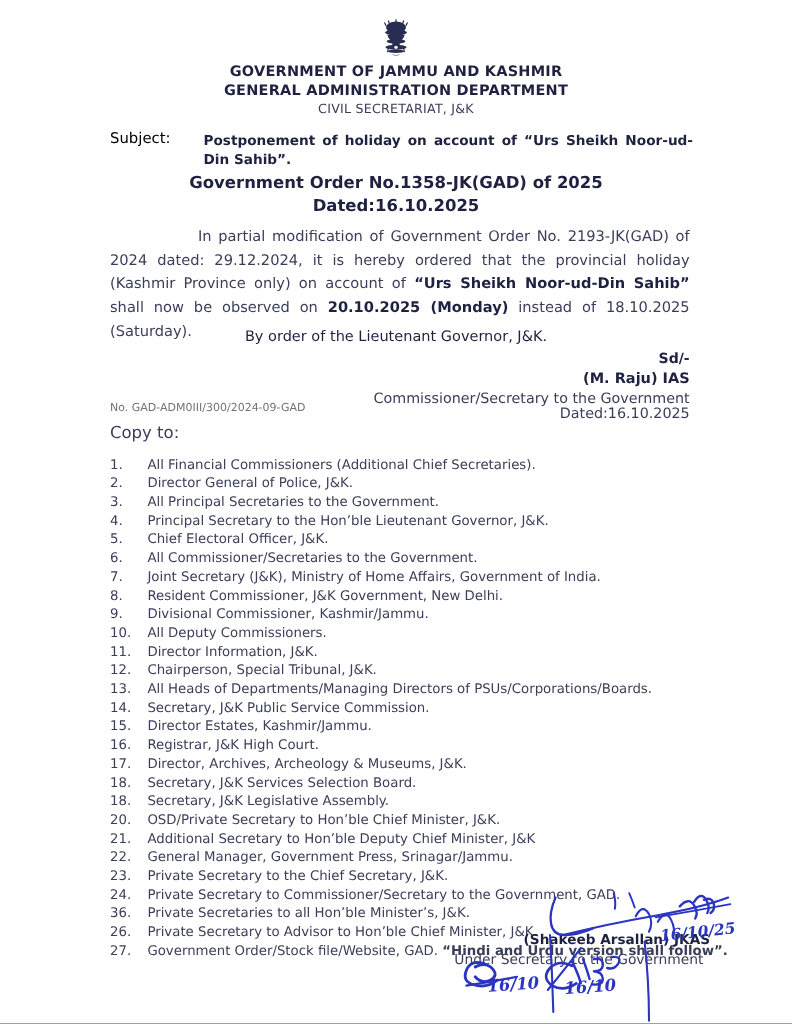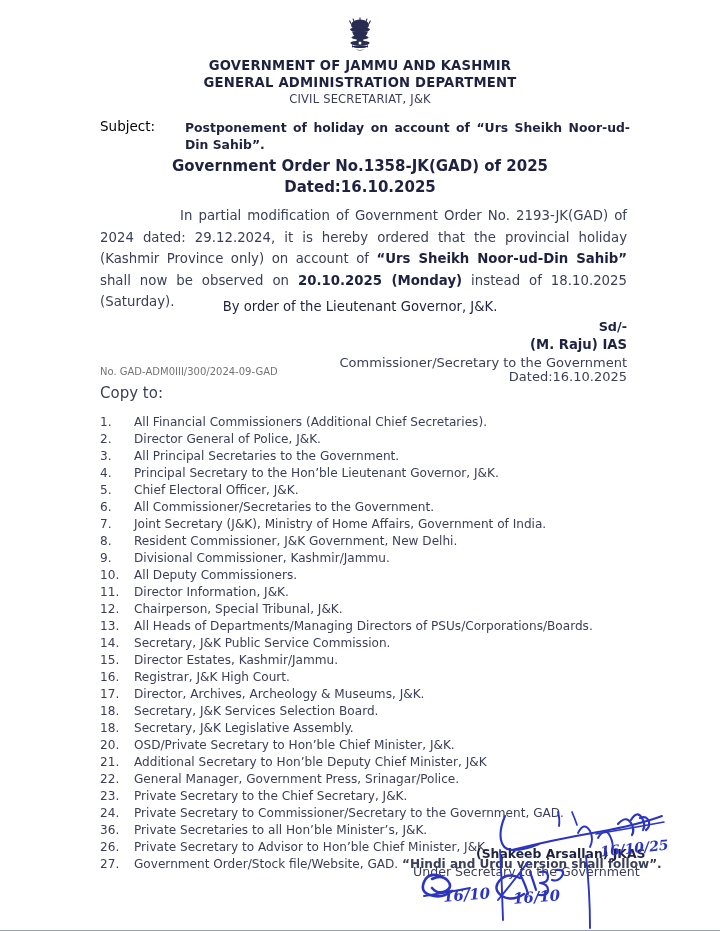--- a/index.html
+++ b/index.html
@@ -316,21 +316,21 @@
       <div class="rcp-row"><span class="rcp-num">12.</span><span class="rcp-text">Chairperson, Special Tribunal, J&amp;K.</span></div>
       <div class="rcp-row"><span class="rcp-num">13.</span><span class="rcp-text">All Heads of Departments/Managing Directors of PSUs/Corporations/Boards.</span></div>
       <div class="rcp-row"><span class="rcp-num">14.</span><span class="rcp-text">Secretary, J&amp;K Public Service Commission.</span></div>
       <div class="rcp-row"><span class="rcp-num">15.</span><span class="rcp-text">Director Estates, Kashmir/Jammu.</span></div>
       <div class="rcp-row"><span class="rcp-num">16.</span><span class="rcp-text">Registrar, J&amp;K High Court.</span></div>
       <div class="rcp-row"><span class="rcp-num">17.</span><span class="rcp-text">Director, Archives, Archeology &amp; Museums, J&amp;K.</span></div>
       <div class="rcp-row"><span class="rcp-num">18.</span><span class="rcp-text">Secretary, J&amp;K Services Selection Board.</span></div>
       <div class="rcp-row"><span class="rcp-num">18.</span><span class="rcp-text">Secretary, J&amp;K Legislative Assembly.</span></div>
       <div class="rcp-row"><span class="rcp-num">20.</span><span class="rcp-text">OSD/Private Secretary to Hon’ble Chief Minister, J&amp;K.</span></div>
       <div class="rcp-row"><span class="rcp-num">21.</span><span class="rcp-text">Additional Secretary to Hon’ble Deputy Chief Minister, J&amp;K</span></div>
-      <div class="rcp-row"><span class="rcp-num">22.</span><span class="rcp-text">General Manager, Government Press, Srinagar/Police.</span></div>
+      <div class="rcp-row"><span class="rcp-num">22.</span><span class="rcp-text">General Manager, Government Press, Srinagar/Jammu.</span></div>
       <div class="rcp-row"><span class="rcp-num">23.</span><span class="rcp-text">Private Secretary to the Chief Secretary, J&amp;K.</span></div>
       <div class="rcp-row"><span class="rcp-num">24.</span><span class="rcp-text">Private Secretary to Commissioner/Secretary to the Government, GAD.</span></div>
       <div class="rcp-row"><span class="rcp-num">36.</span><span class="rcp-text">Private Secretaries to all Hon’ble Minister’s, J&amp;K.</span></div>
       <div class="rcp-row"><span class="rcp-num">26.</span><span class="rcp-text">Private Secretary to Advisor to Hon’ble Chief Minister, J&amp;K.</span></div>
       <div class="rcp-row"><span class="rcp-num">27.</span><span class="rcp-text">Government Order/Stock file/Website, GAD. </span><b>“Hindi and Urdu version shall follow”.</b></div>
     </div>
 
   <div class="us-name">(Shakeeb Arsallan) JKAS</div>
   <div class="us-desig">Under Secretary to the Government</div>
 

